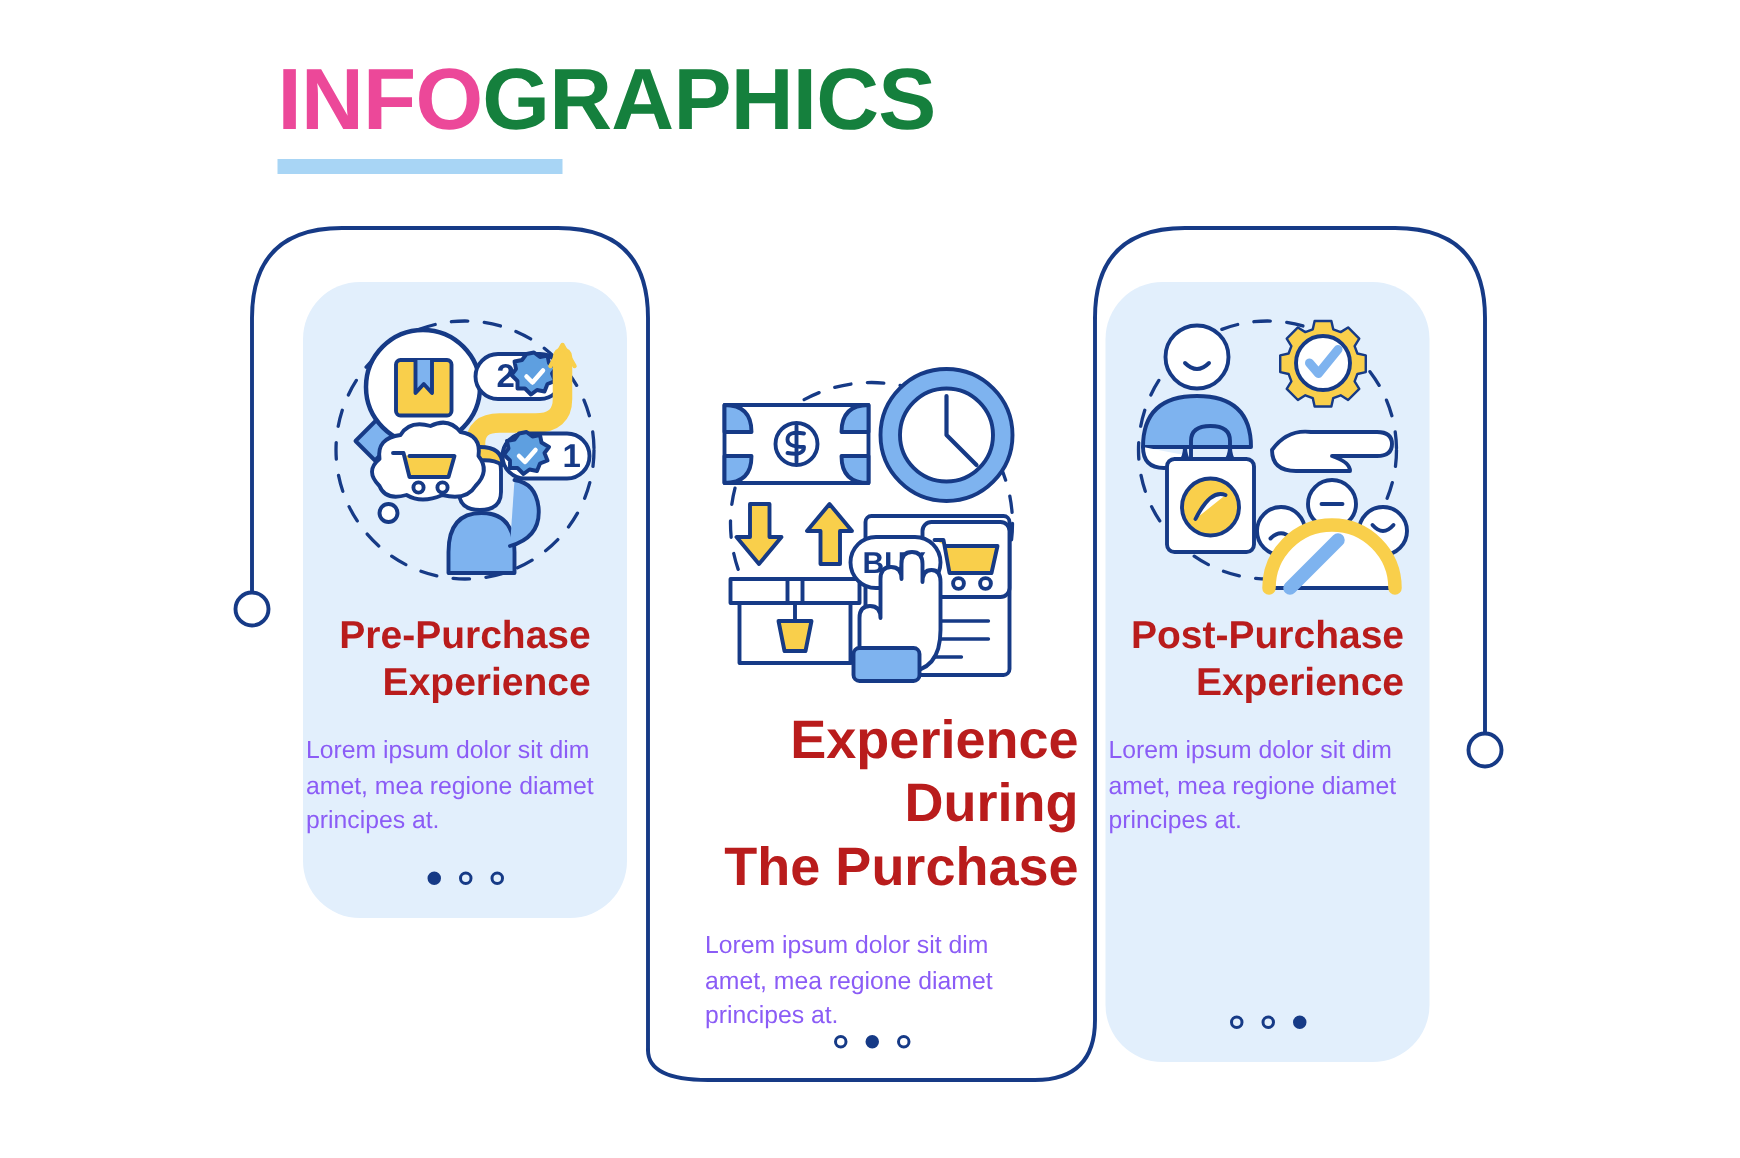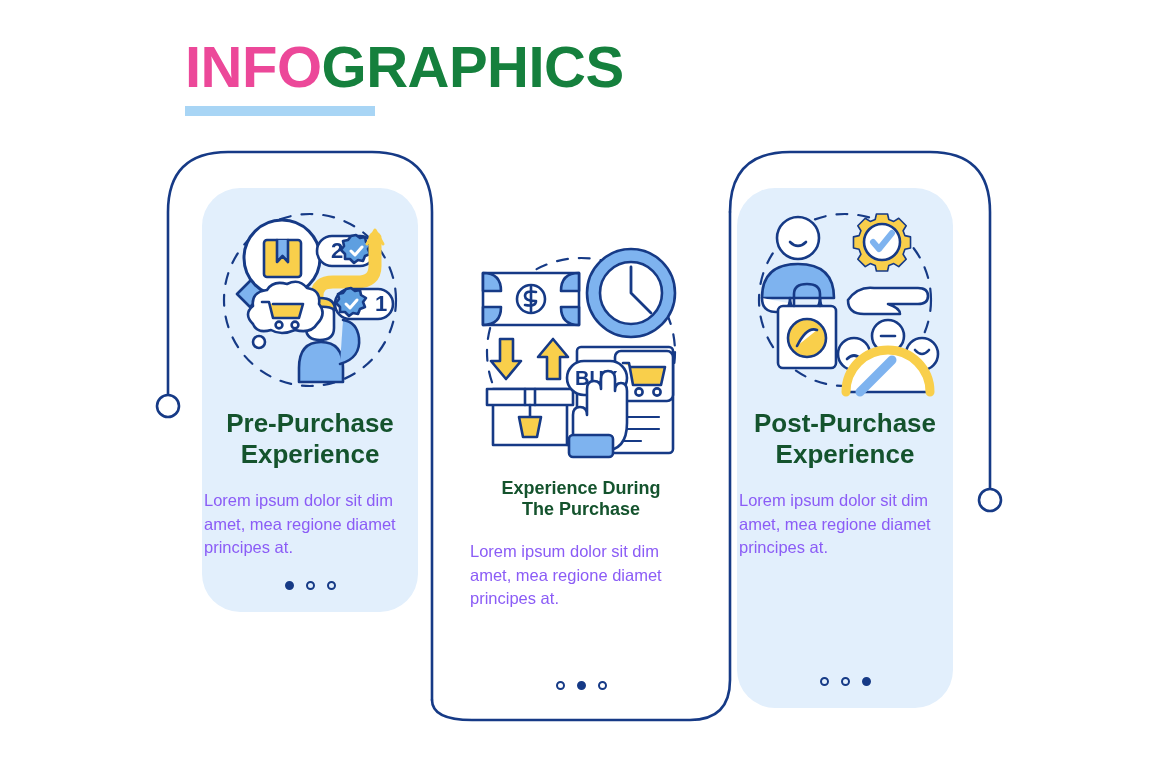--- a/index.html
+++ b/index.html
@@ -71,28 +71,28 @@
     position: relative;
     width: 100%;
     display: flex;
     justify-content: center;
     align-items: center;
   }
   .card-1 .art, .card-3 .art { height: 210px; margin-top: 6px; }
   .card-2 .art { height: 232px; margin-top: 22px; }
 
   .card-title {
-    color: #14532d;
+    color: #b91c1c;
     font-weight: bold;
-    text-align: center;
+    text-align: right;
     line-height: 1.18;
     white-space: pre-line;
   }
   .card-1 .card-title, .card-3 .card-title { font-size: 26px; margin-top: 4px; }
-  .card-2 .card-title { font-size: 18px; margin-top: 10px; }
+  .card-2 .card-title { font-size: 36px; margin-top: 10px; }
 
   .card-body {
     color: #8b5cf6;
     font-size: 16.5px;
     text-align: left;
     line-height: 1.42;
     margin-top: 20px;
     width: 212px;
   }
   .card-2 .card-body { width: 222px; }

